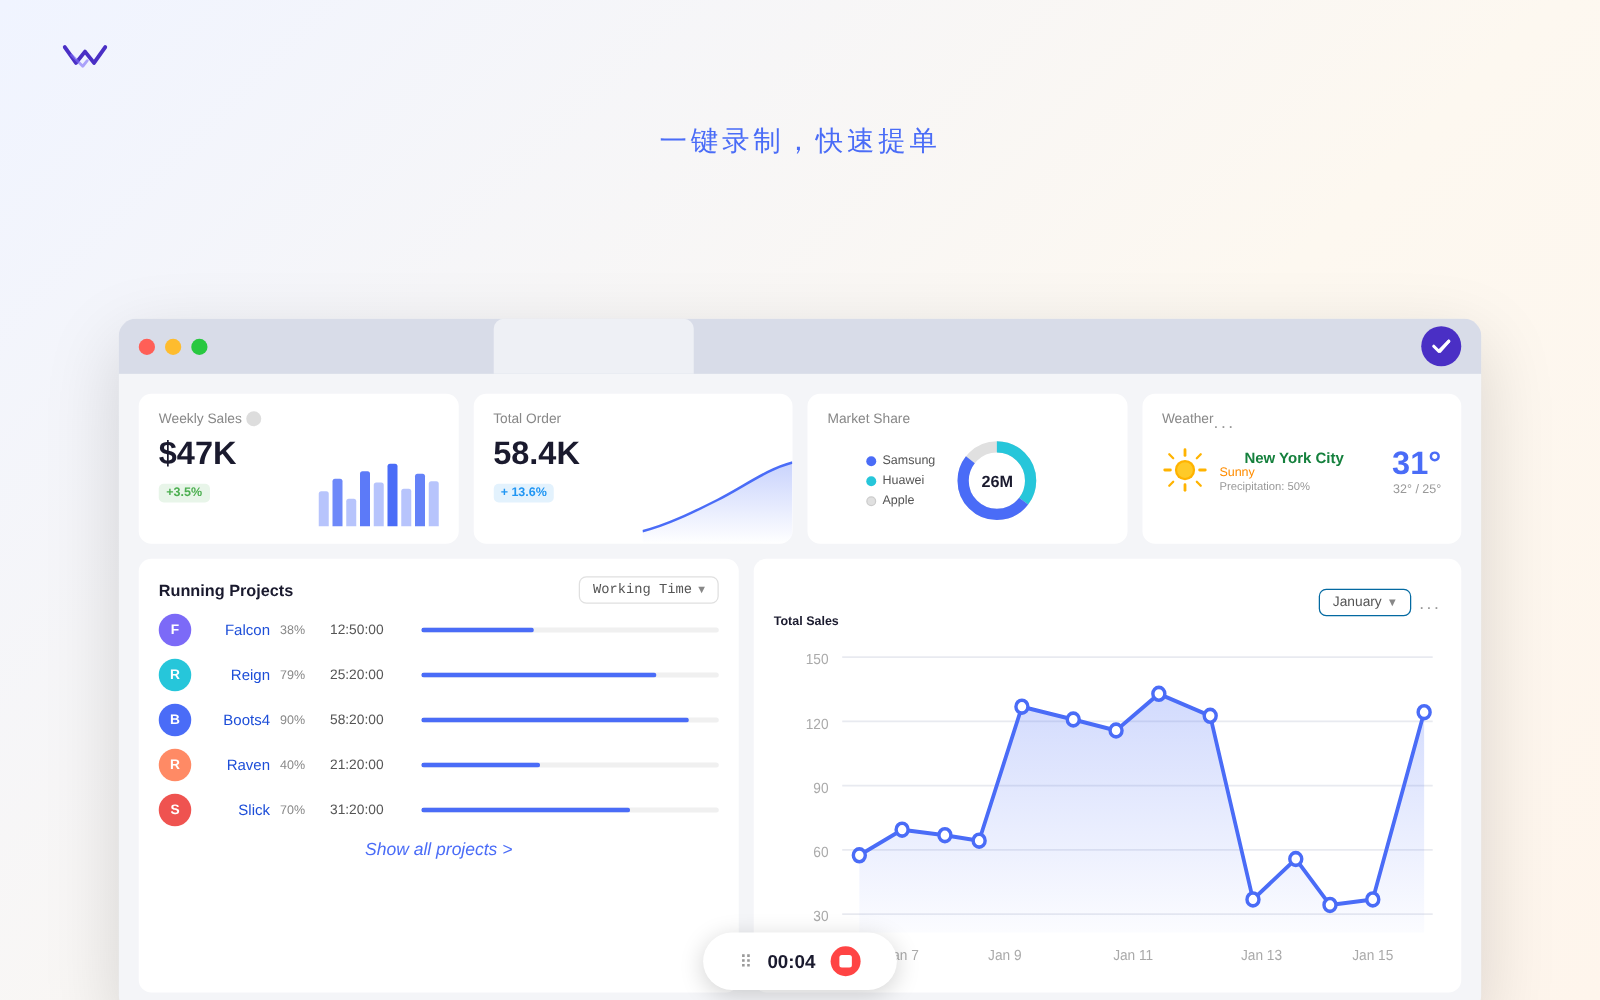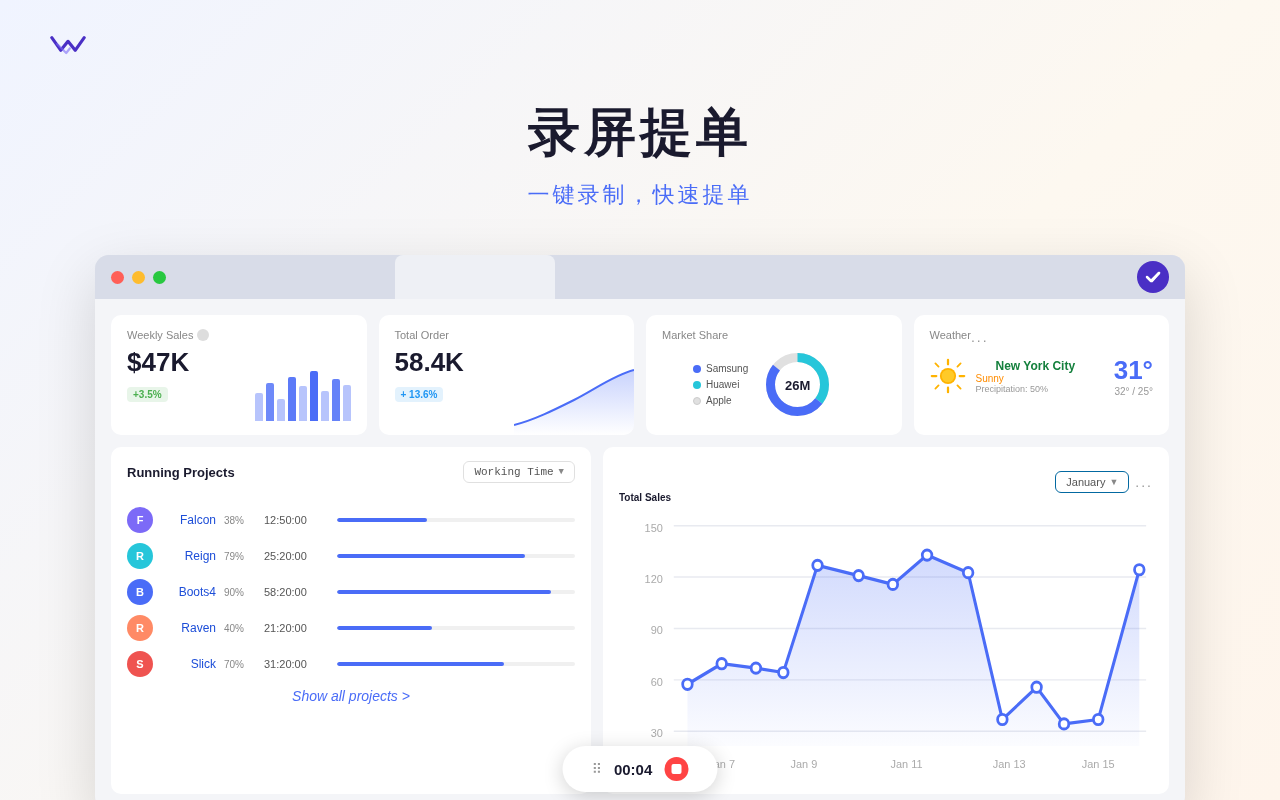--- a/index.html
+++ b/index.html
@@ -267,21 +267,21 @@
       border-radius: 10px;
       padding: 14px 16px;
       width: 480px;
       flex-shrink: 0;
       position: relative;
     }
     .panel-header {
       display: flex;
       align-items: center;
       justify-content: space-between;
-      margin-bottom: 24px;
+      margin-bottom: 8px;
     }
     .panel-title {
       font-size: 13px;
       font-weight: 600;
       color: #1a1a2e;
     }
     .dropdown-btn {
       display: flex;
       align-items: center;
       gap: 5px;
@@ -451,21 +451,20 @@
 <div class="header">
   <div class="logo-container">
     <svg class="logo-icon" viewBox="0 0 40 30" fill="none">
       <path d="M2 8 L12 22 L20 12 L28 22 L38 8" stroke="#4a2fc5" stroke-width="3.5" fill="none" stroke-linecap="round" stroke-linejoin="round"></path>
       <path d="M8 15 L18 25 L22 20" stroke="#7c6af7" stroke-width="2.5" fill="none" stroke-linecap="round" stroke-linejoin="round" opacity="0.6"></path>
     </svg>
   </div>
 </div>
 
 <div class="hero">
-  <div class="hero-title">录屏提单</div>
   <div class="hero-subtitle">一键录制，快速提单</div>
 </div>
 
 <div class="browser-window">
   <div class="browser-titlebar">
     <div class="dot dot-red"></div>
     <div class="dot dot-yellow"></div>
     <div class="dot dot-green"></div>
     <div class="browser-tab"></div>
     <div class="browser-check">

